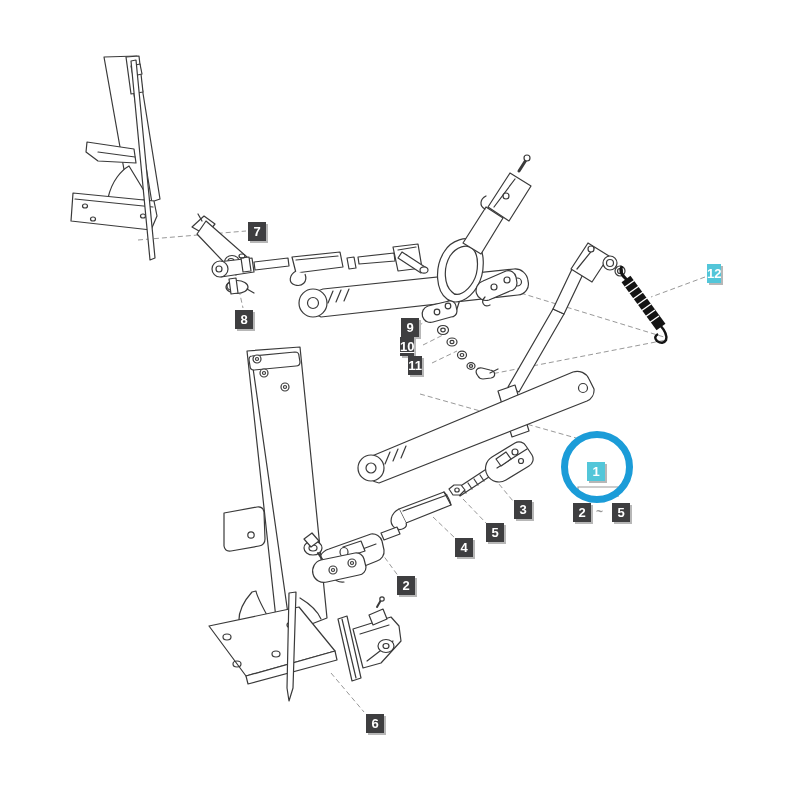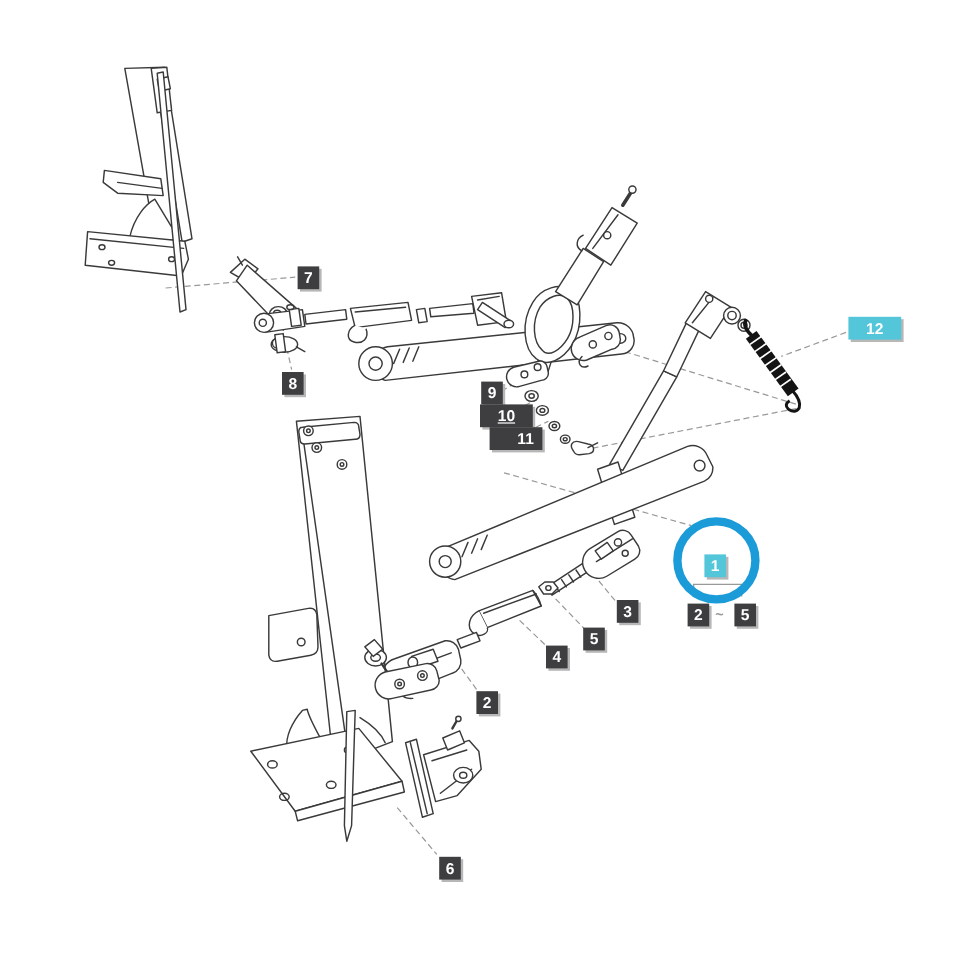--- a/index.html
+++ b/index.html
@@ -13,21 +13,21 @@
   .gry {fill:none;stroke:var(--leader,#999999);stroke-width:1.2;}
   .hl  {fill:none;stroke:var(--highlight-circle,#1b9cd8);stroke-width:7;}
   .sprb{fill:none;stroke:var(--spring,#141414);stroke-width:11;}
   .sprl{fill:none;stroke:var(--spring,#141414);}
   .tick{stroke:#fff;stroke-width:1.4;}
   
   .callout{position:absolute;box-sizing:border-box;width:18px;height:19px;
            background:var(--label-dark,#3e3e40);color:var(--label-text,#fff);
            font:bold 13px/19px "Liberation Sans",sans-serif;text-align:center;
            box-shadow:2px 2px 0 var(--label-shadow,#b7b7b7);cursor:pointer;}
-  .callout.wide{width:44px;}
+  .callout.wide{width:14px;}
   .callout.cyan{background:var(--label-cyan,#53c6d9);}
   .tilde{position:absolute;color:var(--leader,#8a8a8a);font:bold 12px/12px "Liberation Sans",sans-serif;}
 </style>
 </head>
 <body>
 
 <div class="stage">
 
 <svg width="800" height="800" viewBox="0 0 800 800">
 
@@ -261,21 +261,21 @@
     <path class="gry" d="M578,497 L578,487 L618,487 L618,497"></path>
   </g>
 
   <circle class="hl" cx="597" cy="467" r="32.5"></circle>
 </svg>
 
 <div class="callout" style="left:248px;top:222px;">7</div>
 <div class="callout" style="left:235px;top:310px;">8</div>
 <div class="callout" style="left:401px;top:318px;">9</div>
 <div class="callout wide" style="left:400px;top:337px;text-decoration:underline;">10</div>
-<div class="callout wide" style="left:408px;top:356px;padding-left:16px;">11</div>
+<div class="callout wide" style="left:408px;top:356px;">11</div>
 <div class="callout wide cyan" style="left:707px;top:264px;">12</div>
 <div class="callout cyan" style="left:587px;top:462px;">1</div>
 <div class="callout" style="left:573px;top:503px;">2</div>
 <div class="callout" style="left:612px;top:503px;">5</div>
 <div class="callout" style="left:514px;top:500px;">3</div>
 <div class="callout" style="left:486px;top:523px;">5</div>
 <div class="callout" style="left:455px;top:538px;">4</div>
 <div class="callout" style="left:397px;top:576px;">2</div>
 <div class="callout" style="left:366px;top:714px;">6</div>
 

